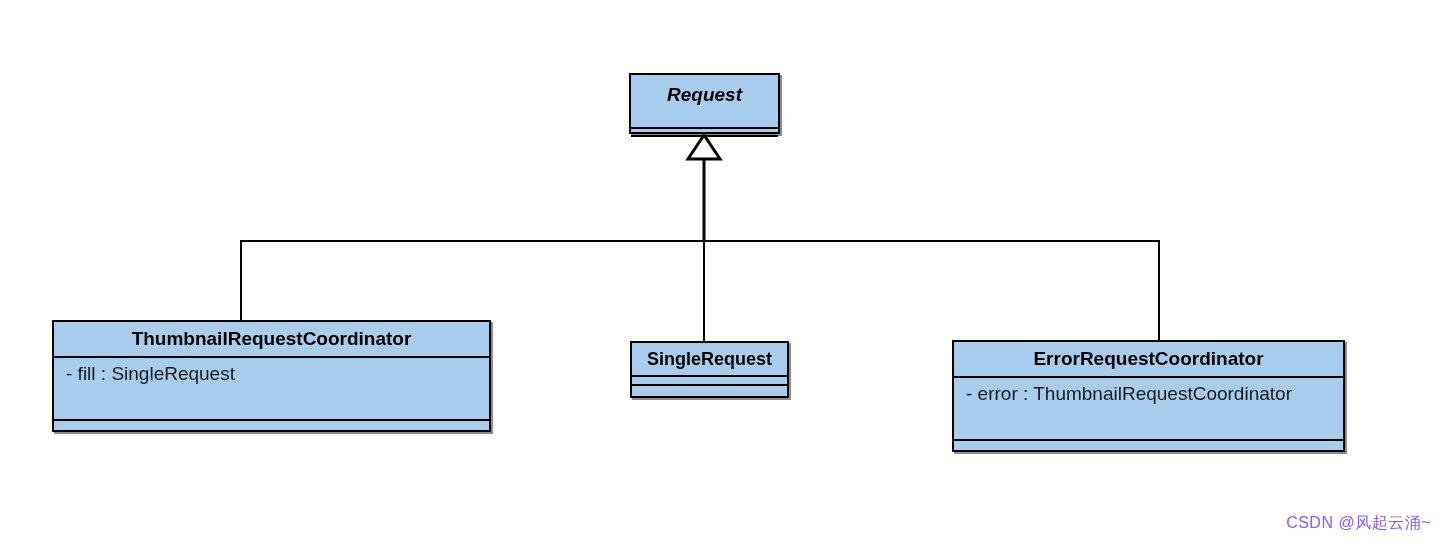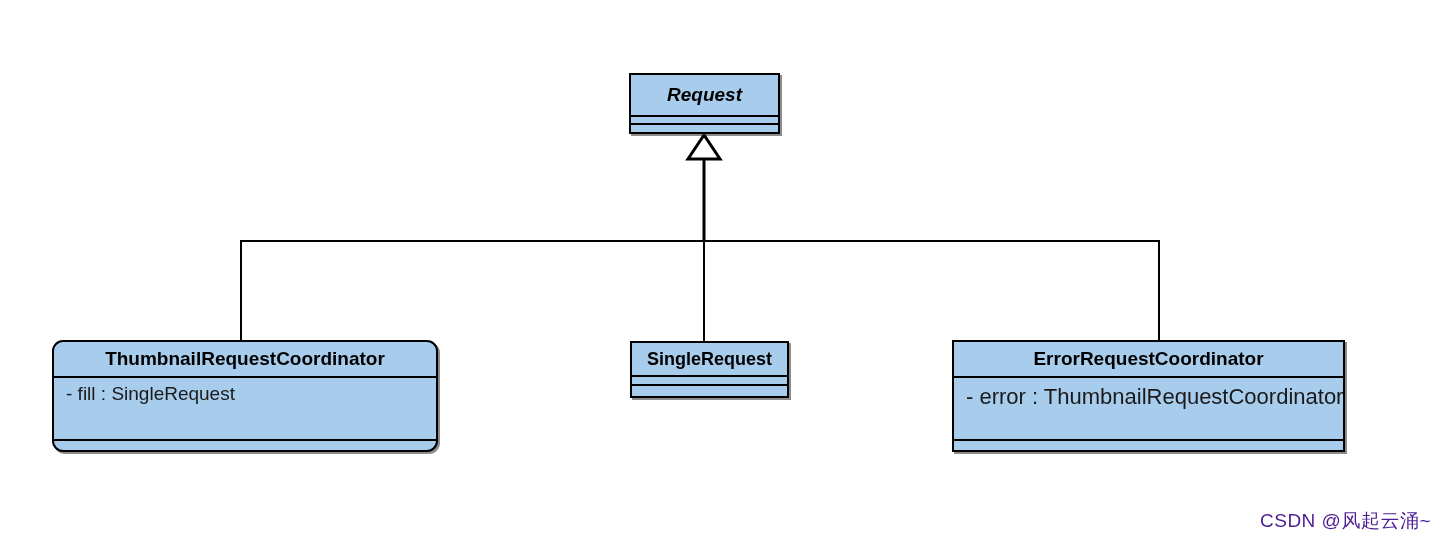--- a/index.html
+++ b/index.html
@@ -63,45 +63,44 @@
   }
 
   
   #node-request {
     left: 629px;
     top: 73px;
     width: 151px;
     height: 61px;
   }
   #node-request .uml-title {
-    height: 42px;
+    height: 54px;
     line-height: 40px;
     font-size: 19px;
   }
   #node-request .empty-strip { height: 8px; }
 
   #node-single-request {
     left: 630px;
     top: 341px;
     width: 159px;
     height: 57px;
   }
   #node-single-request .uml-title {
     height: 34px;
     line-height: 32px;
     font-size: 18px;
   }
   #node-single-request .empty-strip { height: 9px; }
 
   #node-thumbnail {
     left: 52px;
-    top: 340px;
-    width: 386px;
+    top: 320px;
+    width: 439px;
     height: 112px;
-    border-radius: 11px;
   }
   #node-thumbnail .uml-title {
     height: 36px;
     line-height: 34px;
     font-size: 19px;
   }
   #node-thumbnail .uml-compartment { height: 63px; }
   #node-thumbnail .uml-attr { font-size: 19px; }
   #node-thumbnail .empty-strip { height: 9px; }
 
@@ -110,29 +109,29 @@
     top: 340px;
     width: 393px;
     height: 112px;
   }
   #node-error .uml-title {
     height: 36px;
     line-height: 34px;
     font-size: 19px;
   }
   #node-error .uml-compartment { height: 63px; }
-  #node-error .uml-attr { font-size: 22px; }
+  #node-error .uml-attr { font-size: 19px; }
   #node-error .empty-strip { height: 9px; }
 
   #watermark {
     position: absolute;
     right: 16px;
     bottom: 12px;
-    color: #4c1d95;
-    font-size: 19px;
+    color: #8b5cf6;
+    font-size: 16px;
     letter-spacing: 0.5px;
     white-space: nowrap;
     z-index: 2;
   }
 </style>
 </head>
 <body>
 
 <div id="canvas">
 

